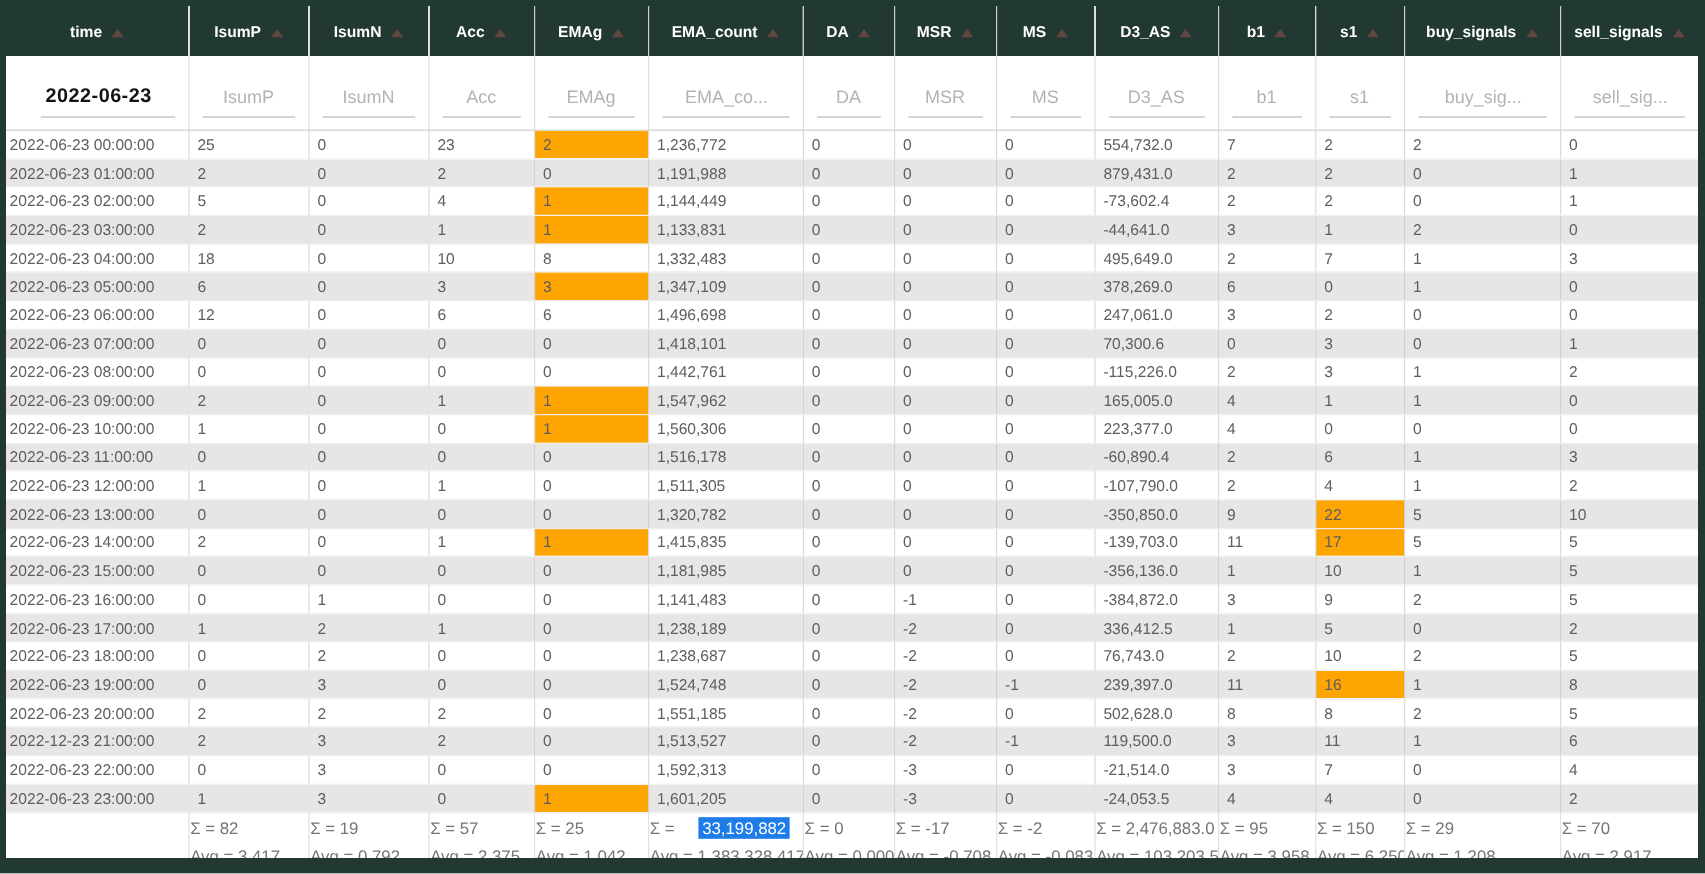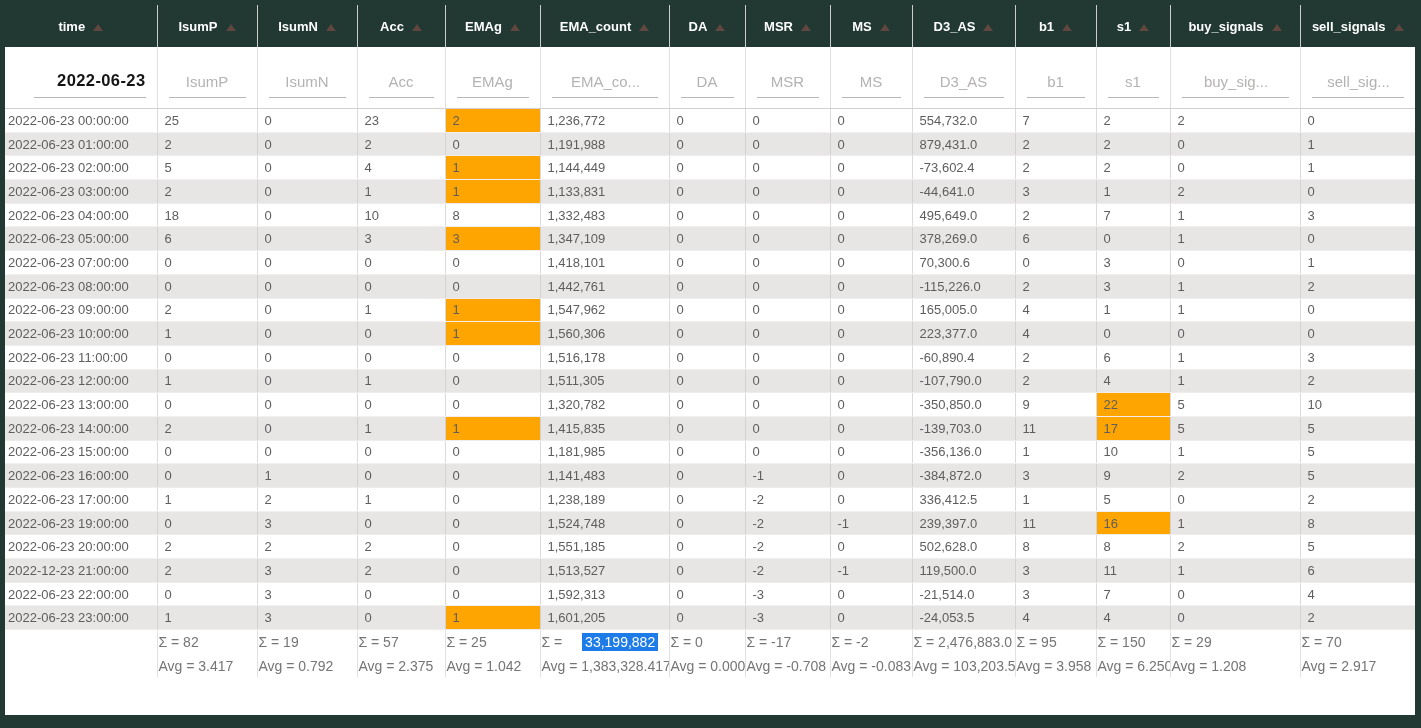--- a/index.html
+++ b/index.html
@@ -33,21 +33,21 @@
     border-right:1px solid #e0dede; border-bottom:1px solid #d2d0d0;
   }
   .finner {
     margin:0 10px 9px; padding-bottom:7px;
     border-bottom:1px solid #b9b6b6;
     text-align:center; font-size:15px;
     white-space:nowrap; overflow:hidden;
   }
   .ph { color:#b5b2b2; }
   .ph.trunc { text-align:center; padding-left:2px; }
-  .fval { color:#141414; font-weight:bold; font-size:16.5px; text-align:right; padding-left:4px; letter-spacing:.4px;margin-left:28px; }
+  .fval { color:#141414; font-weight:bold; font-size:16.5px; text-align:left; padding-left:4px; letter-spacing:.4px;margin-left:28px; }
 
   
   tbody td {
     height:22.7px; font-size:13px; color:#5f5d5d;
     padding:0 2px 0 7px; background:#fff;
     border-right:1px solid #dcdada; border-bottom:1px solid #f1efef;
     white-space:nowrap; overflow:hidden;
   }
   tbody td.timecol { padding-left:3px; }
   tbody tr:nth-child(even) td { background:var(--row_alt,#e8e5e5); border-right-color:#d4d1d1; border-bottom-color:#efecec; }
@@ -237,20 +237,36 @@
             <td>0</td>
             <td>0</td>
             <td>0</td>
             <td>378,269.0</td>
             <td>6</td>
             <td>0</td>
             <td>1</td>
             <td>0</td>
           </tr>
           <tr>
+            <td class="timecol">2022-06-23 06:00:00</td>
+            <td>12</td>
+            <td>0</td>
+            <td>6</td>
+            <td>6</td>
+            <td>1,496,698</td>
+            <td>0</td>
+            <td>0</td>
+            <td>0</td>
+            <td>247,061.0</td>
+            <td>3</td>
+            <td>2</td>
+            <td>0</td>
+            <td>0</td>
+          </tr>
+          <tr>
             <td class="timecol">2022-06-23 07:00:00</td>
             <td>0</td>
             <td>0</td>
             <td>0</td>
             <td>0</td>
             <td>1,418,101</td>
             <td>0</td>
             <td>0</td>
             <td>0</td>
             <td>70,300.6</td>
@@ -411,20 +427,36 @@
             <td>0</td>
             <td>1,238,189</td>
             <td>0</td>
             <td>-2</td>
             <td>0</td>
             <td>336,412.5</td>
             <td>1</td>
             <td>5</td>
             <td>0</td>
             <td>2</td>
+          </tr>
+          <tr>
+            <td class="timecol">2022-06-23 18:00:00</td>
+            <td>0</td>
+            <td>2</td>
+            <td>0</td>
+            <td>0</td>
+            <td>1,238,687</td>
+            <td>0</td>
+            <td>-2</td>
+            <td>0</td>
+            <td>76,743.0</td>
+            <td>2</td>
+            <td>10</td>
+            <td>2</td>
+            <td>5</td>
           </tr>
           <tr>
             <td class="timecol">2022-06-23 19:00:00</td>
             <td>0</td>
             <td>3</td>
             <td>0</td>
             <td>0</td>
             <td>1,524,748</td>
             <td>0</td>
             <td>-2</td>

